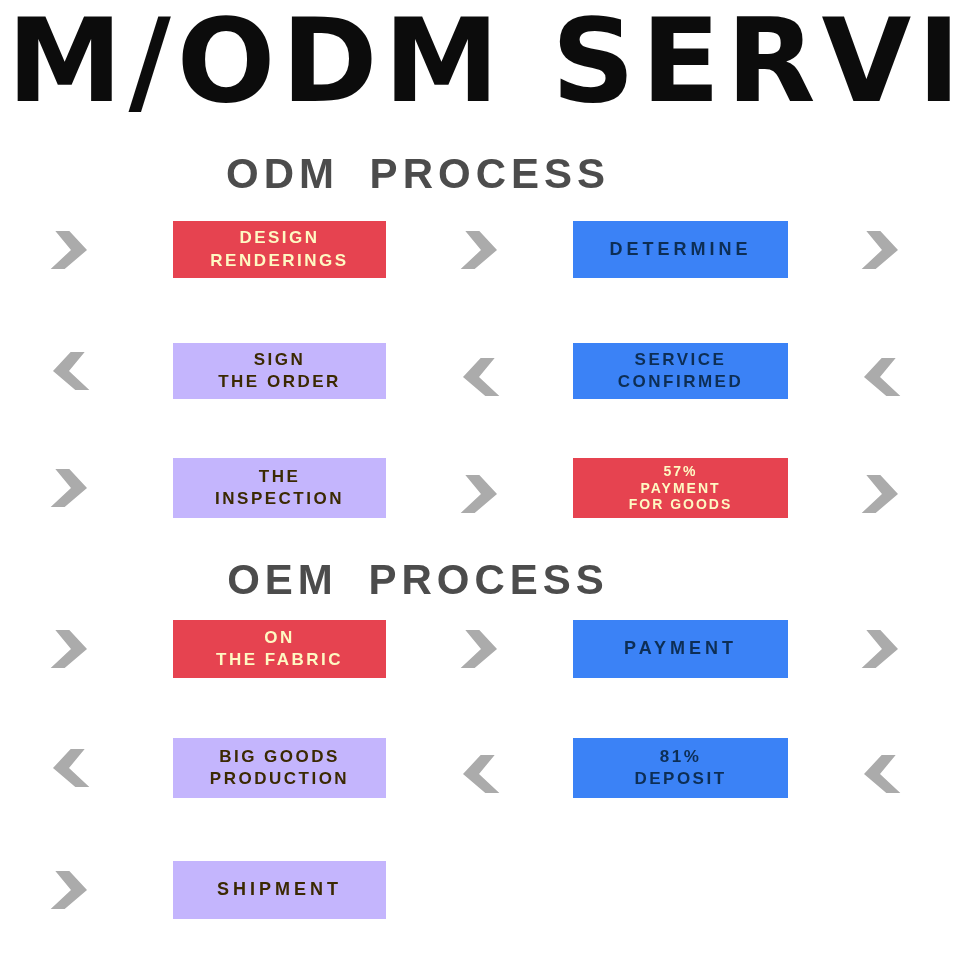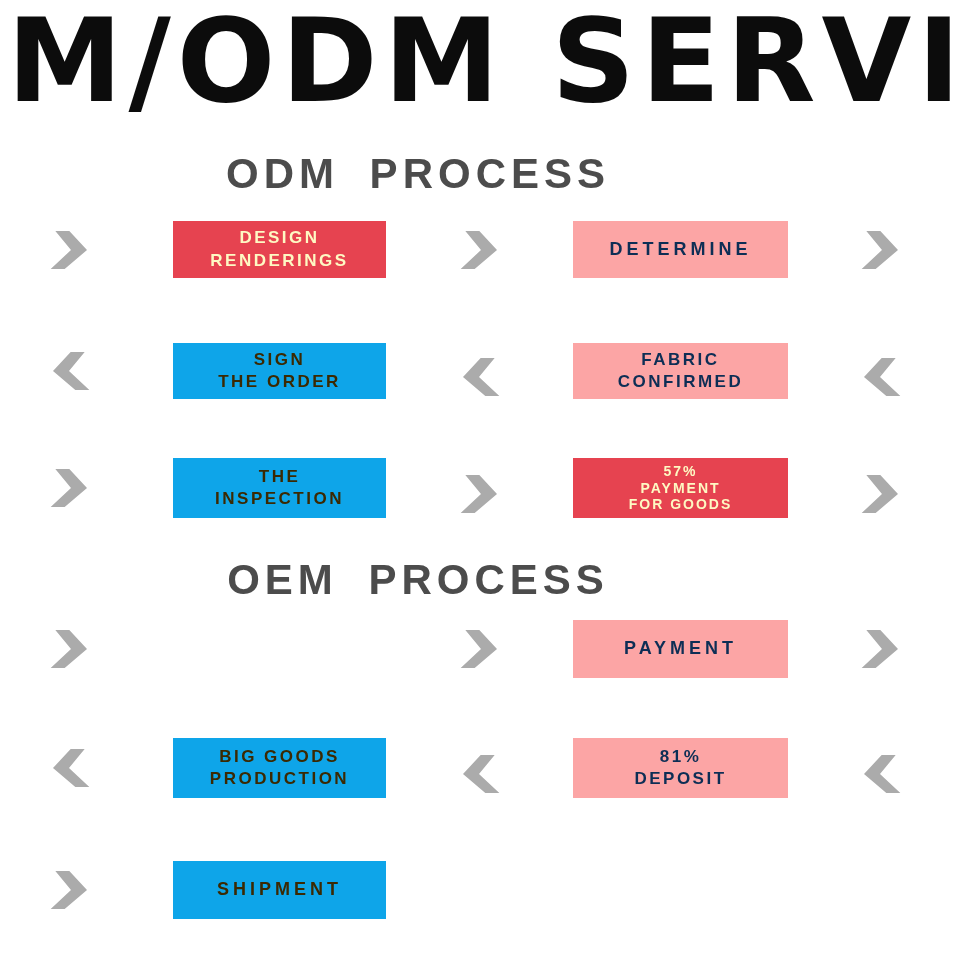--- a/index.html
+++ b/index.html
@@ -39,22 +39,22 @@
   .arrow.flip svg{transform:scaleX(-1) skewX(-7deg);}
   .box{
     position:absolute;top:0;height:100%;
     display:flex;align-items:center;justify-content:center;text-align:center;
     white-space:pre-line;font-weight:bold;
     font-size:17px;letter-spacing:2.5px;line-height:1.3;
   }
   .b1{left:173px;width:213px;}
   .b2{left:573px;width:215px;}
   .red{background:#E64350;color:#fef9c3;}
-  .orange{background:#0ea5e9;color:#3b2902;}
-  .blue{background:#fca5a5;color:#0d2e55;}
+  .orange{background:#c4b5fd;color:#3b2902;}
+  .blue{background:#3b82f6;color:#0d2e55;}
   .single{font-size:18px;letter-spacing:4px;}
   .fs-s{font-size:14px;letter-spacing:2px;line-height:1.18;}
 </style>
 </head>
 <body>
 
 <div class="canvas">
 
   <div class="title-wrap">
     <span class="title">OEM/ODM SERVICE</span>
@@ -90,21 +90,21 @@
           <polygon points="1,3 15,3 35,22 15,41 1,41 19,22" fill="#ABABAB"></polygon>
         </svg>
     </div>
     <div class="box b1 orange">SIGN
 THE ORDER</div>
     <div class="arrow a2 flip low">
       <svg width="36" height="44" viewBox="0 0 36 44">
           <polygon points="1,3 15,3 35,22 15,41 1,41 19,22" fill="#ABABAB"></polygon>
         </svg>
     </div>
-    <div class="box b2 blue">FABRIC
+    <div class="box b2 blue">SERVICE
 CONFIRMED</div>
     <div class="arrow a3 flip low">
       <svg width="36" height="44" viewBox="0 0 36 44">
           <polygon points="1,3 15,3 35,22 15,41 1,41 19,22" fill="#ABABAB"></polygon>
         </svg>
     </div>
   </div>
 
   <div class="row" style="top:458px;height:60px;text-decoration:underline;">
     <div class="arrow a1">
@@ -128,20 +128,22 @@
         </svg>
     </div>
   </div>
 
   <div class="row" style="top:620px;height:58px;">
     <div class="arrow a1">
       <svg width="36" height="44" viewBox="0 0 36 44">
           <polygon points="1,3 15,3 35,22 15,41 1,41 19,22" fill="#ABABAB"></polygon>
         </svg>
     </div>
+    <div class="box b1 red">ON
+THE FABRIC</div>
     <div class="arrow a2">
       <svg width="36" height="44" viewBox="0 0 36 44">
           <polygon points="1,3 15,3 35,22 15,41 1,41 19,22" fill="#ABABAB"></polygon>
         </svg>
     </div>
     <div class="box b2 blue single">PAYMENT</div>
     <div class="arrow a3">
       <svg width="36" height="44" viewBox="0 0 36 44">
           <polygon points="1,3 15,3 35,22 15,41 1,41 19,22" fill="#ABABAB"></polygon>
         </svg>

